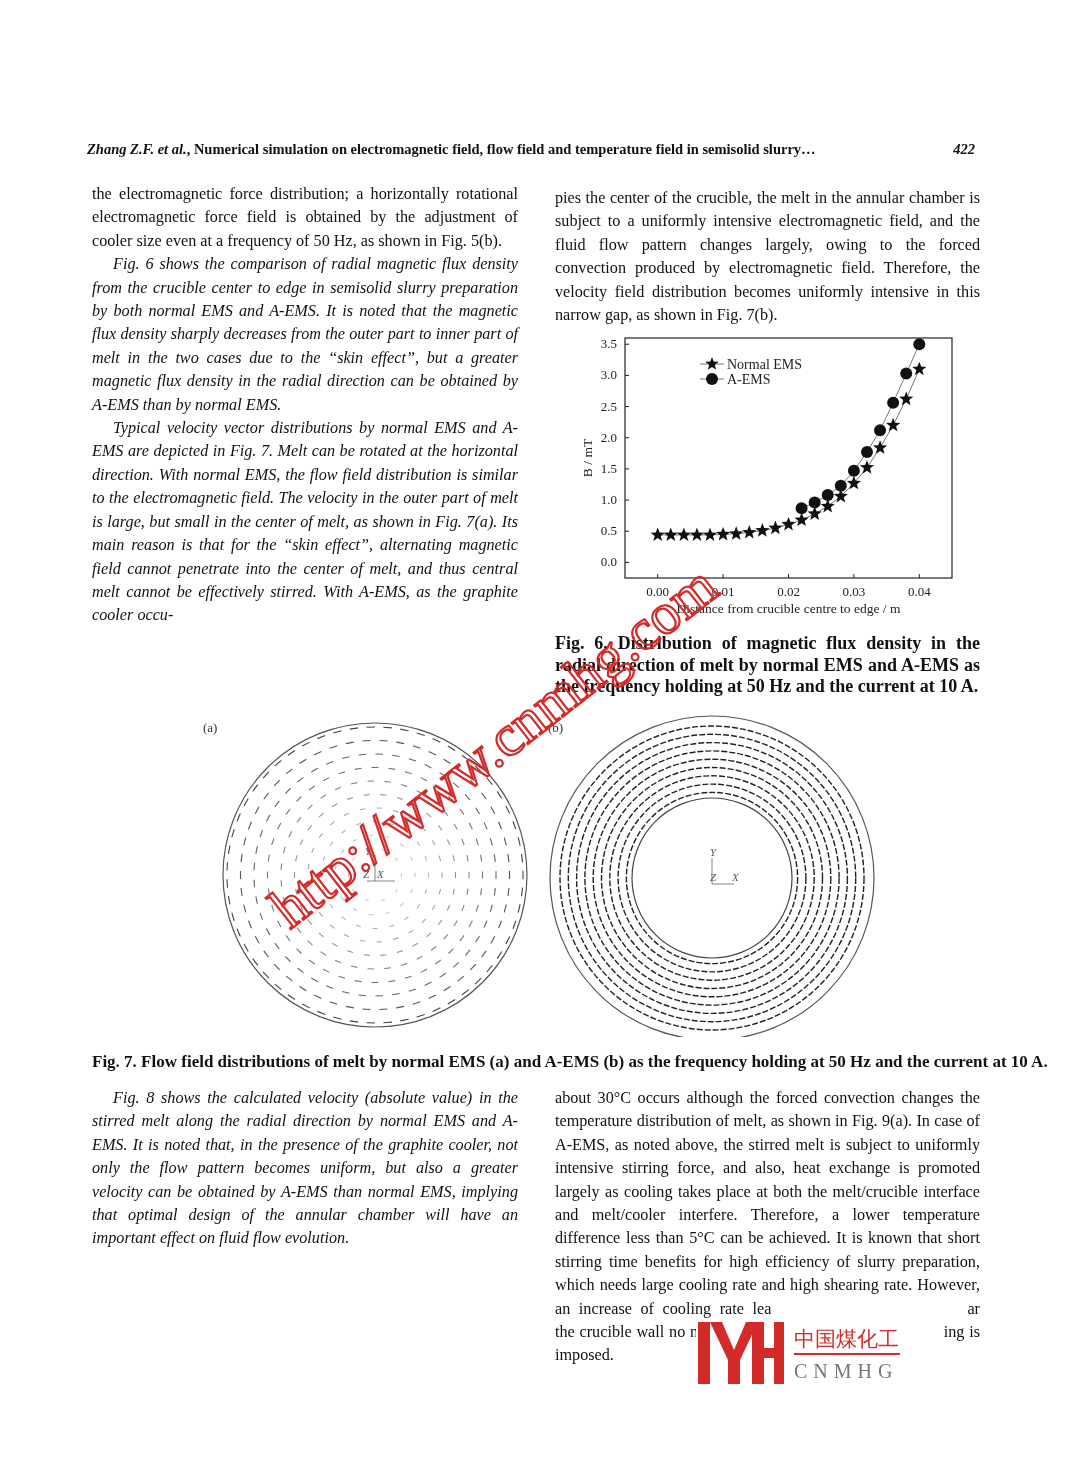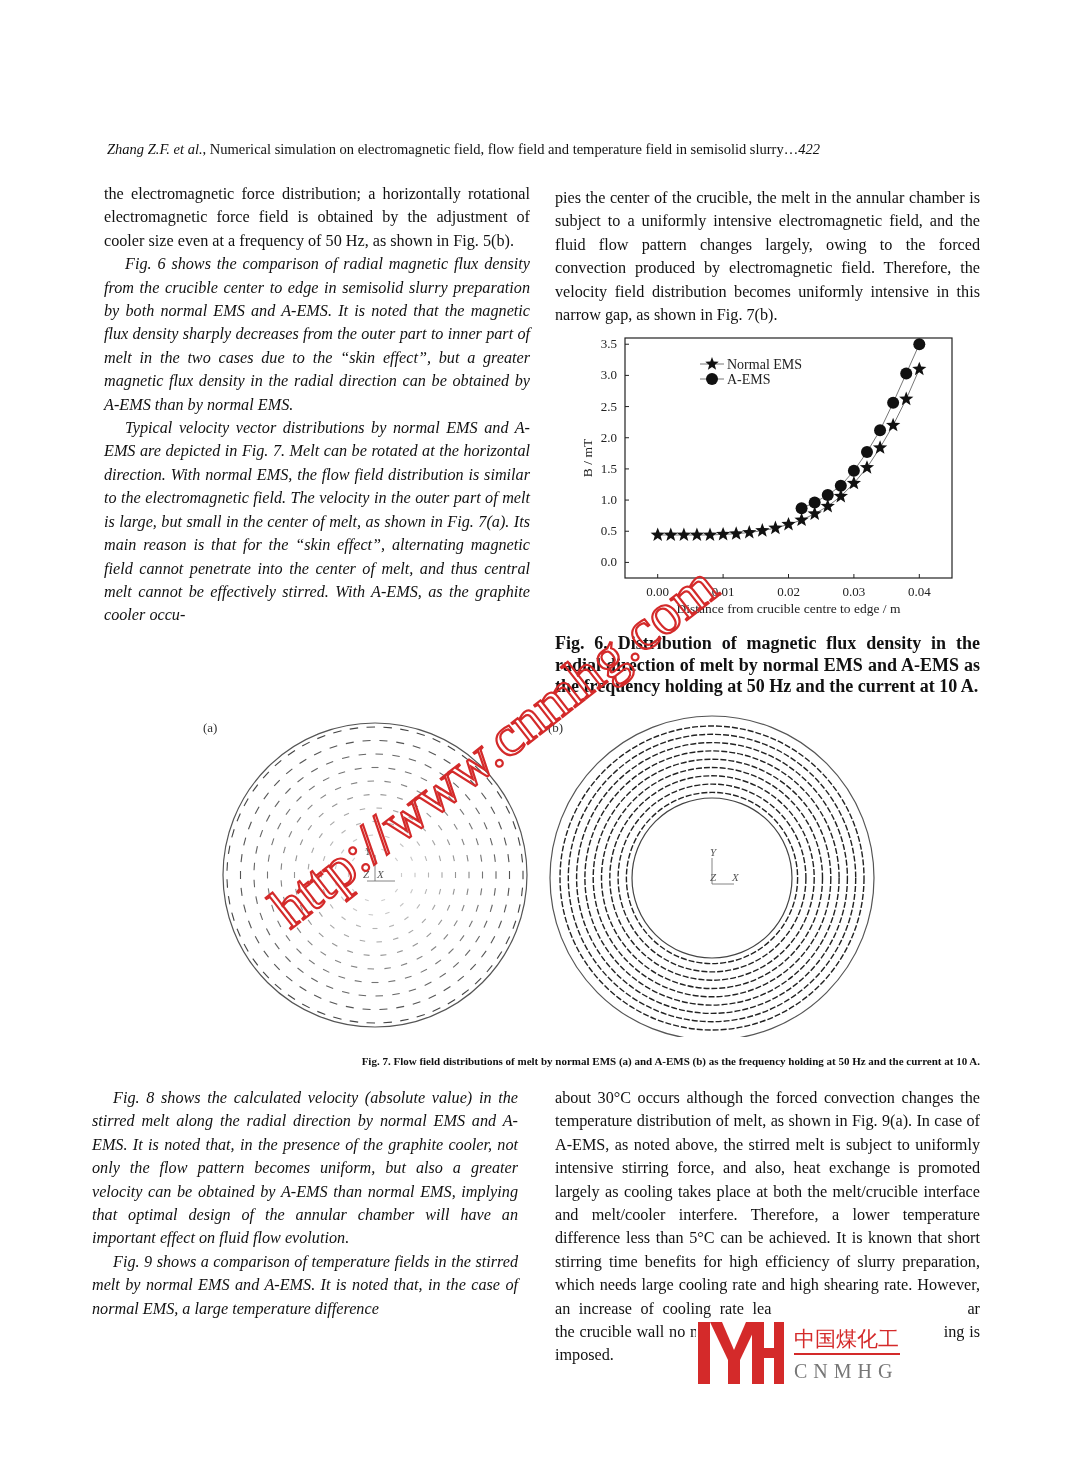--- a/index.html
+++ b/index.html
@@ -1,32 +1,32 @@
 <!DOCTYPE html>
 <html><head>
 <meta charset="utf-8">
 <style>
   html, body { margin: 0; padding: 0; background: #ffffff; }
   body { width: 1072px; height: 1468px; position: relative; overflow: hidden;
          font-family: "Liberation Serif", "DejaVu Serif", serif; color: #111; }
-  .header { position: absolute; left: 107px; top: 141px; width: 888px; height: 20px;
-            font-size: 14.5px; font-weight: normal; display: flex; }
+  .header { position: absolute; left: 87px; top: 141px; width: 888px; height: 20px;
+            font-size: 14.5px; font-weight: bold; display: flex; justify-content: space-between; }
   .header .authors { font-style: italic; }
   .header .pageno { font-style: italic; }
   .col { position: absolute; font-size: 16.2px; line-height: 23.4px; text-align: justify; }
   .col p { margin: 0; }
   .col p.indent { text-indent: 21px; font-style: italic; }
-  .col-left-top { left: 92px; top: 183px; width: 426px; margin-left: 12px; }
+  .col-left-top { left: 92px; top: 183px; width: 426px; }
   .col-right-top { left: 555px; top: 187px; width: 425px; }
   .col-left-bot { left: 92px; top: 1087px; width: 426px; }
   .col-right-bot { left: 555px; top: 1087px; width: 425px; }
   .section-heading { font-weight: bold; margin: 14px 0 7px 0 !important; text-indent: 0 !important; }
   .caption { position: absolute; font-weight: bold; font-size: 18px; line-height: 21.5px; text-align: justify; }
   .fig6-caption { left: 555px; top: 633px; width: 425px; }
-  .fig7-caption { left: 92px; top: 1051px; width: 888px; text-align: right; white-space: nowrap; font-size: 11px; }
+  .fig7-caption { left: 92px; top: 1051px; width: 888px; text-align: right; white-space: nowrap; font-size: 17px; }
   .fig6 { position: absolute; left: 560px; top: 335px; width: 410px; height: 285px; }
   .fig7a { position: absolute; left: 195px; top: 712px; width: 345px; height: 325px; }
   .fig7b { position: absolute; left: 540px; top: 712px; width: 345px; height: 325px; }
   .watermark-text { position: absolute; left: 250px; top: 500px; width: 660px; height: 450px; pointer-events: none; }
   .logo { position: absolute; left: 696px; top: 1320px; width: 220px; height: 68px; }
   svg text { font-family: "Liberation Serif", "DejaVu Serif", serif; }
 </style>
 </head>
 <body>
 
@@ -475,21 +475,20 @@
       <text x="170" y="144" font-size="11" font-style="italic" fill="#555">Y</text>
       <text x="170" y="169" font-size="11" font-style="italic" fill="#555">Z</text>
       <text x="192" y="169" font-size="11" font-style="italic" fill="#555">X</text>
     </svg>
 </div>
 
 <div class="caption fig7-caption">Fig. 7.   Flow field distributions of melt by normal EMS (a) and A-EMS (b) as the frequency holding at 50 Hz and the current at 10 A.</div>
 
 <div class="col col-left-bot">
   <p class="indent">Fig. 8 shows the calculated velocity (absolute value) in the stirred melt along the radial direction by normal EMS and A-EMS. It is noted that, in the presence of the graphite cooler, not only the flow pattern becomes uniform, but also a greater velocity can be obtained by A-EMS than normal EMS, implying that optimal design of the annular chamber will have an important effect on fluid flow evolution.</p>
-  <p class="indent">Fig. 9 shows a comparison of temperature fields in the stirred melt by normal EMS and A-EMS. It is noted that, in the case of normal EMS, a large temperature difference</p>
 </div>
 
 <div class="col col-right-bot">
   <p><span>about 30°C occurs although the forced convection changes the temperature distribution of melt, as shown in Fig. 9(a). In case of A-EMS, as noted above, the stirred melt is subject to uniformly intensive stirring force, and also, heat exchange is promoted largely as cooling takes place at both the melt/crucible interface and melt/cooler interfere. Therefore, a lower temperature difference less than 5°C can be achieved. It is known that short stirring time benefits for high efficiency of slurry preparation, which needs large cooling rate and high shearing rate. However, an increase of cooling rate lea</span><span style="display:inline-block;width:196px"></span><span>ar the crucible</span> <span>wall no matter w</span><span style="display:inline-block;width:196px"></span><span>ing is imposed.</span></p>
 </div>
 
 <svg class="watermark-text" viewBox="0 0 660 450">
   <text id="wmtext" x="0" y="0" font-size="58" fill="none" stroke="#d42a2a" stroke-width="2.2" font-family="Liberation Sans, DejaVu Sans, sans-serif" transform="translate(40,430) rotate(-38)">http://www.cnmhg.com</text>
 </svg>
 

